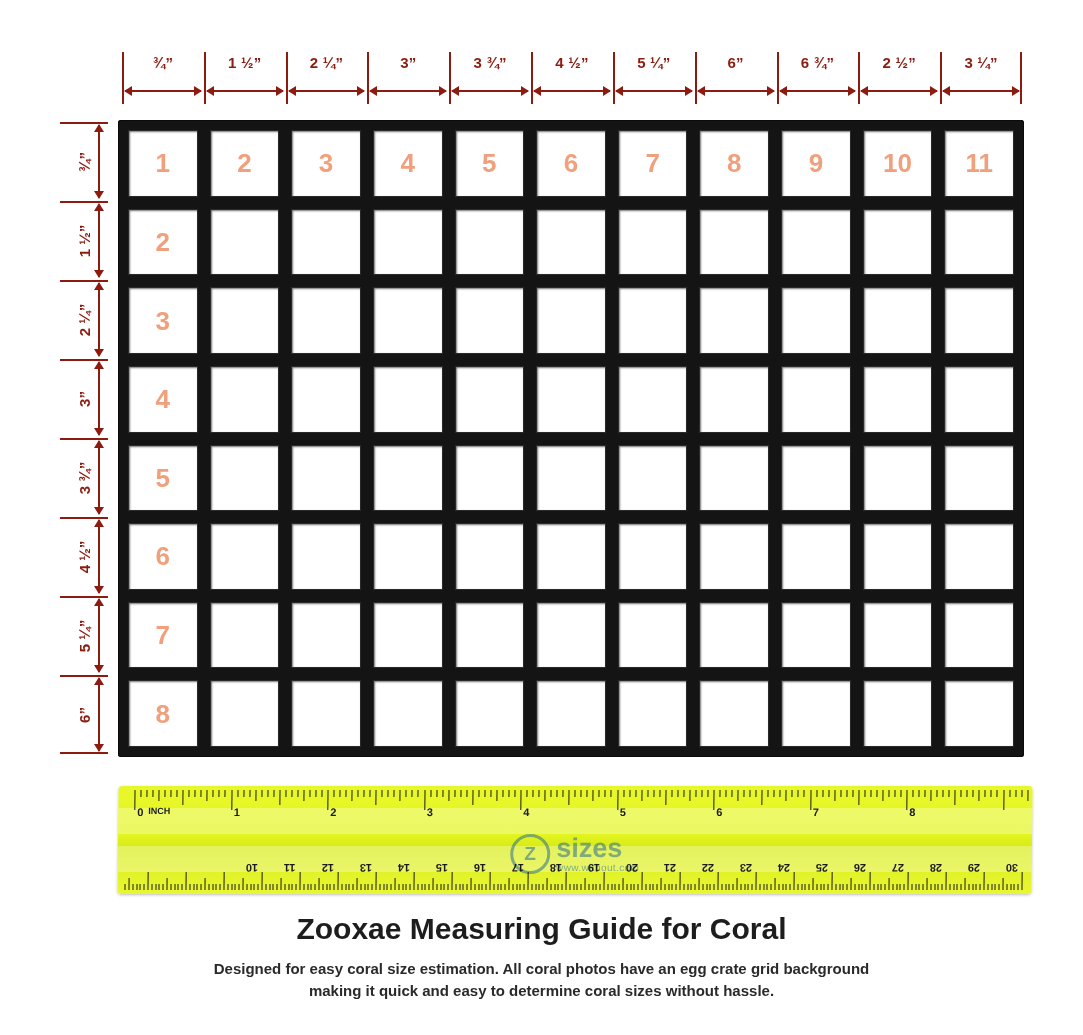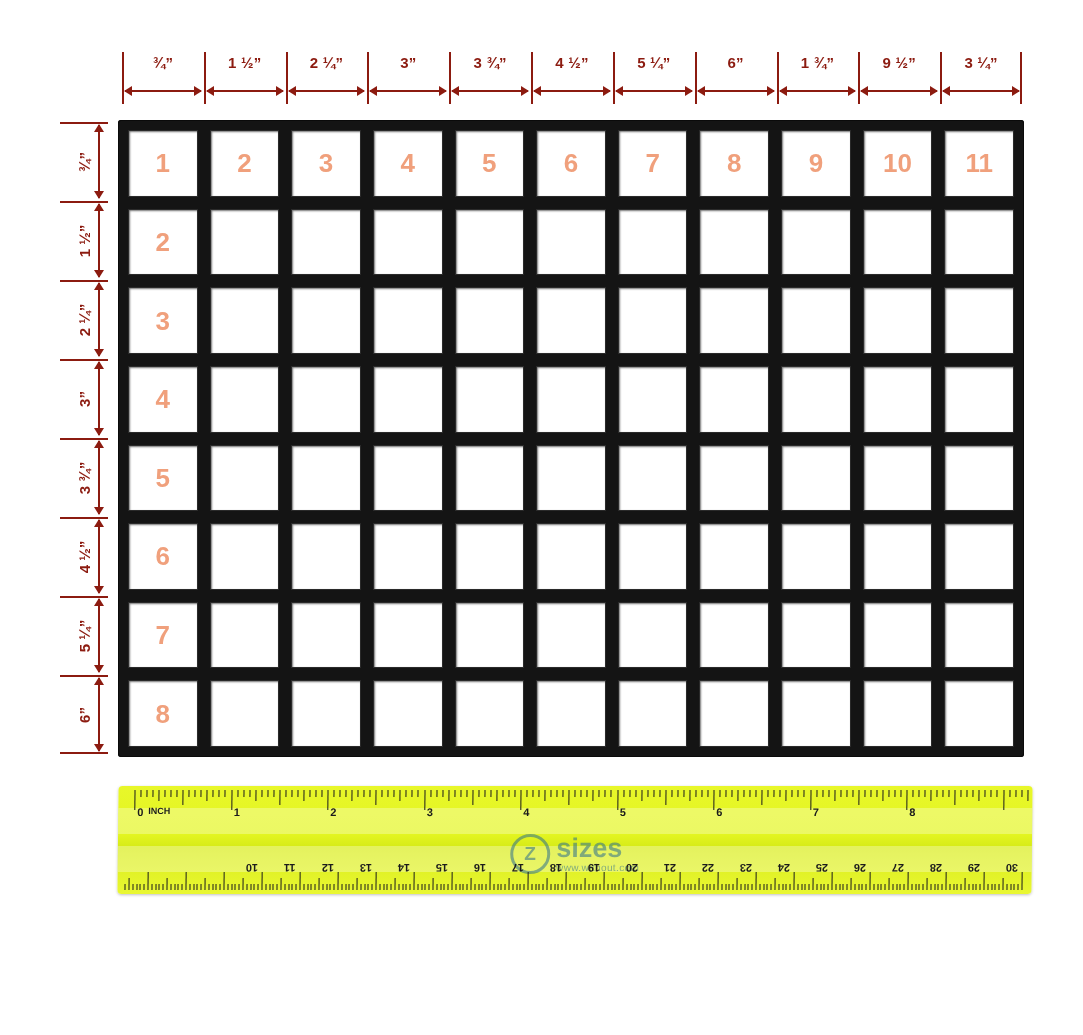--- a/index.html
+++ b/index.html
@@ -311,25 +311,25 @@
       </div>
       <div class="seg" style="left: 490.909px; width: 81.8182px;">
         <div class="lbl">5 ¼”</div>
         <div class="arrowline"></div>
       </div>
       <div class="seg" style="left: 572.727px; width: 81.8182px;">
         <div class="lbl">6”</div>
         <div class="arrowline"></div>
       </div>
       <div class="seg" style="left: 654.545px; width: 81.8182px;">
-        <div class="lbl">1 ¾”</div>
+        <div class="lbl">6 ¾”</div>
         <div class="arrowline"></div>
       </div>
       <div class="seg" style="left: 736.364px; width: 81.8182px;">
-        <div class="lbl">9 ½”</div>
+        <div class="lbl">2 ½”</div>
         <div class="arrowline"></div>
       </div>
       <div class="seg" style="left: 818.182px; width: 81.8182px;">
         <div class="lbl">3 ¼”</div>
         <div class="arrowline"></div>
       </div>
       <div class="tickv" style="left: 0px;"></div>
       <div class="tickv" style="left: 81.8182px;"></div>
       <div class="tickv" style="left: 163.636px;"></div>
       <div class="tickv" style="left: 245.455px;"></div>
@@ -1096,14 +1096,19 @@
         <div class="tnum bot" style="left: 356px; bottom: 20px;">16</div>
         <div class="tnum bot" style="left: 318px; bottom: 20px;">15</div>
         <div class="tnum bot" style="left: 280px; bottom: 20px;">14</div>
         <div class="tnum bot" style="left: 242px; bottom: 20px;">13</div>
         <div class="tnum bot" style="left: 204px; bottom: 20px;">12</div>
         <div class="tnum bot" style="left: 166px; bottom: 20px;">11</div>
         <div class="tnum bot" style="left: 128px; bottom: 20px;">10</div>
       </div>
   </div>
 
+  <div id="caption">
+    <div class="title">Zooxae Measuring Guide for Coral</div>
+    <div class="sub">Designed for easy coral size estimation. All coral photos have an egg crate grid background</div>
+    <div class="sub">making it quick and easy to determine coral sizes without hassle.</div>
+  </div>
 
 </div>
 
 </body></html>

